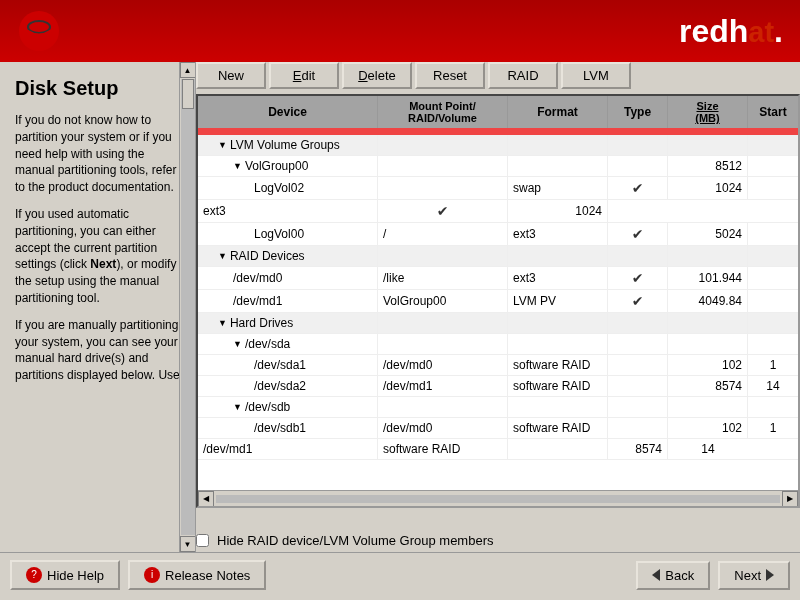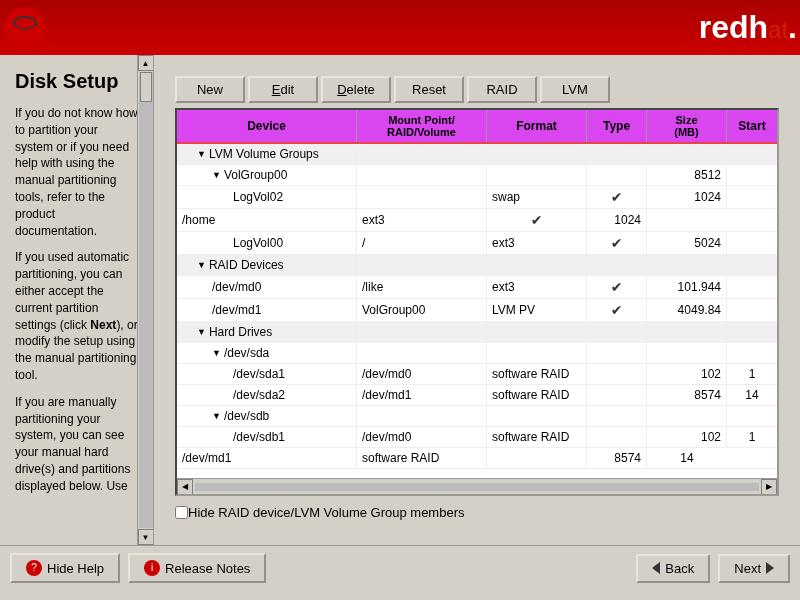--- a/index.html
+++ b/index.html
@@ -74,21 +74,21 @@
       height: 30px;
       background: #d4d0c8;
       border: 1px solid #808080;
       margin: 0 auto;
     }
 
     
     .right-panel {
       flex: 1;
       background: #d4d0c8;
-      padding: 21px;
+      padding: 0;
       display: flex;
       flex-direction: column;
       gap: 5px;
     }
 
     
     .toolbar {
       display: flex;
       gap: 3px;
     }
@@ -108,22 +108,22 @@
       border: 2px inset #999;
       background: white;
       overflow: hidden;
       display: flex;
       flex-direction: column;
     }
 
     .table-header {
       display: grid;
       grid-template-columns: 180px 130px 100px 60px 80px 50px;
-      background: #d946ef;
-      border-bottom: 2px solid #ef4444;
+      background: #a3a3a3;
+      border-bottom: 7px solid #ef4444;
     }
     .th {
       padding: 4px 5px;
       font-size: 12px;
       font-weight: bold;
       text-align: center;
       border-right: 1px solid #999;
       display: flex;
       align-items: center;
       justify-content: center;
@@ -188,22 +188,23 @@
       height: 8px;
       background: #bbb;
       margin: 0 2px;
       position: relative;
     }
 
     
     .checkbox-row {
       display: flex;
       align-items: center;
-      gap: 0;
+      gap: 8px;
       padding: 4px 0;
+      margin-top: 16px;
     }
     .checkbox-row input[type=checkbox] {
       margin: 0;
     }
 
     
     .footer {
       height: 45px;
       background: #d4d0c8;
       border-top: 1px solid #999;
@@ -238,25 +239,25 @@
       border-right: 8px solid #333;
     }
     .nav-arrow.right {
       border-top: 6px solid transparent;
       border-bottom: 6px solid transparent;
       border-left: 8px solid #333;
     }
 
     .redhat-header-bg {
       background: linear-gradient(to bottom, #aa0000, #cc0000);
-      height: 55px;
+      height: 62px;
       display: flex;
       align-items: center;
       justify-content: space-between;
-      padding: 0 3px;
+      padding: 0 17px;
     }
     .rh-hat-icon {
       display: flex;
       align-items: center;
     }
   </style>
 </head>
 <body>
 
 <div class="redhat-header-bg">
@@ -264,21 +265,21 @@
     <svg width="45" height="45" viewBox="0 0 45 45">
       <ellipse cx="22" cy="22" rx="20" ry="20" fill="#cc0000"></ellipse>
       <ellipse cx="22" cy="18" rx="12" ry="7" fill="#333"></ellipse>
       <ellipse cx="22" cy="18" rx="10" ry="5" fill="#cc0000"></ellipse>
       <path d="M10 22 Q22 30 34 22" stroke="#cc0000" stroke-width="3" fill="none"></path>
     </svg>
   </div>
   <div style="display:flex;align-items:baseline;">
     <span style="color:white;font-size:32px;font-weight:bold;">red</span>
       <span style="color:white;font-size:32px;font-weight:bold;">h</span>
-      <span style="color:#cc2200;font-size:24px;font-weight:normal;">at</span>
+      <span style="color:#cc2200;font-size:29px;font-weight:bold;">at</span>
       <span style="color:white;font-size:32px;font-weight:bold;">.</span>
   </div>
 </div>
 
 <div class="main-layout">
 
   <div class="left-panel">
     <h2>Disk Setup</h2>
     <p>If you do not know how to partition your system or if you need help with using the manual partitioning tools, refer to the product documentation.</p>
     <p>If you used automatic partitioning, you can either accept the current partition settings (click <strong>Next</strong>), or modify the setup using the manual partitioning tool.</p>
@@ -304,21 +305,21 @@
       <button class="toolbar-btn">LVM</button>
     </div>
 
     <div class="table-area">
 
       <div class="table-header">
         <div class="th">Device</div>
         <div class="th" style="font-size:11px;">Mount Point/<br>RAID/Volume</div>
         <div class="th">Format</div>
         <div class="th">Type</div>
-        <div class="th" style="font-size:11px;">Size<br>(MB)</div>
+        <div class="th" style="font-size:11px;text-decoration:underline;">Size<br>(MB)</div>
         <div class="th">Start</div>
       </div>
 
       <div class="table-body">
 
         <div class="tree-row group-header">
           <div class="td indent-1"><span class="arrow-down">▼</span> LVM Volume Groups</div>
           <div class="td"></div>
           <div class="td"></div>
           <div class="td center"></div>
@@ -337,21 +338,20 @@
           <div class="td indent-3">LogVol02</div>
           <div class="td"></div>
           <div class="td">swap</div>
           <div class="td center">
               <span class="checkmark">✔</span>
             </div>
           <div class="td right">1024</div>
           <div class="td center"></div>
         </div>
         <div class="tree-row">
-          <div class="td">/home</div>
           <div class="td">ext3</div>
           <div class="td center">
               <span class="checkmark">✔</span>
             </div>
           <div class="td right">1024</div>
           <div class="td center"></div>
         </div>
         <div class="tree-row">
           <div class="td indent-3">LogVol00</div>
           <div class="td">/</div>

